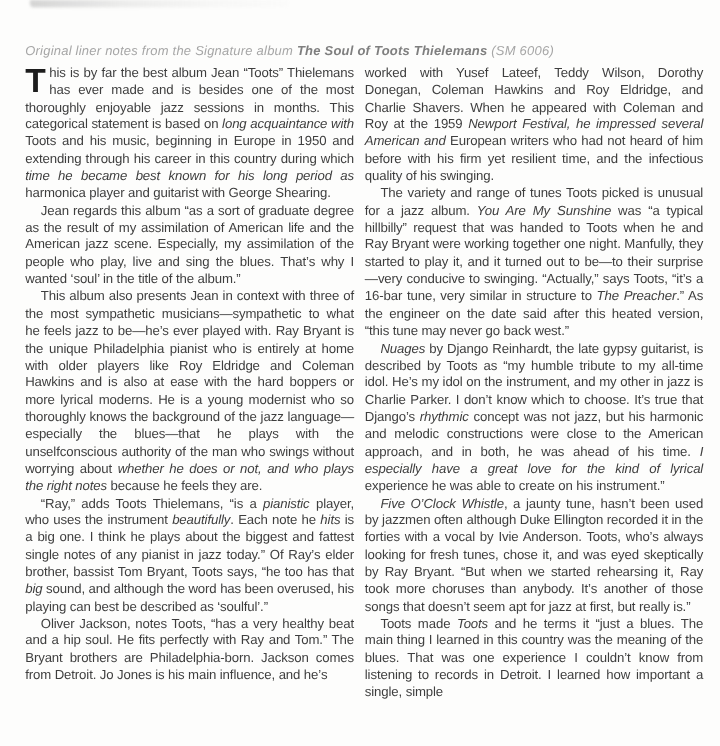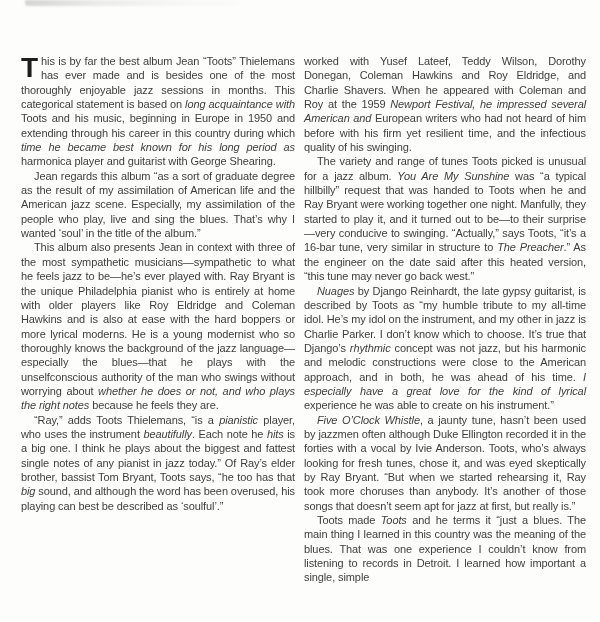--- a/index.html
+++ b/index.html
@@ -68,27 +68,31 @@
     padding: 2px 3px 0 0;
   }
 </style>
 </head>
 <body>
 
 <div class="page">
 
   <div class="scan-smudge"></div>
 
+  <div class="liner-header">
+    <span>Original liner notes from the Signature album </span><span class="album-bold">The Soul of Toots Thielemans</span><span> (SM 6006)</span>
+  </div>
 
   <div class="columns">
     <div class="col col-left">
         <p><span class="dropcap">T</span><span>his is by far the best album Jean “Toots” Thielemans has ever made and is besides one of the most thoroughly enjoyable jazz sessions in months. This categorical statement is based on </span><span class="i">long acquaintance with</span><span> Toots and his music, beginning in Europe in 1950 and extending through his career in this country during which </span><span class="i">time he became best known for his long period as</span><span> harmonica player and guitarist with George Shearing.</span></p>
         <p class="indent"><span>Jean regards this album “as a sort of graduate degree as the result of my assimilation of American life and the American jazz scene. Especially, my assimilation of the people who play, live and sing the blues. That’s why I wanted ‘soul’ in the title of the album.”</span></p>
         <p class="indent"><span>This album also presents Jean in context with three of the most sympathetic musicians—sympathetic to what he feels jazz to be—he’s ever played with. Ray Bryant is the unique Philadelphia pianist who is entirely at home with older players like Roy Eldridge and Coleman Hawkins and is also at ease with the hard boppers or more lyrical moderns. He is a young modernist who so thoroughly knows the background of the jazz language—especially the blues—that he plays with the unselfconscious authority of the man who swings without worrying about </span><span class="i">whether he does or not, and who plays the right notes</span><span> because he feels they are.</span></p>
         <p class="indent"><span>“Ray,” adds Toots Thielemans, “is a </span><span class="i">pianistic</span><span> player, who uses the instrument </span><span class="i">beautifully</span><span>. Each note he </span><span class="i">hits</span><span> is a big one. I think he plays about the biggest and fattest single notes of any pianist in jazz today.” Of Ray’s elder brother, bassist Tom Bryant, Toots says, “he too has that </span><span class="i">big</span><span> sound, and although the word has been overused, his playing can best be described as ‘soulful’.”</span></p>
+        <p class="indent"><span>Oliver Jackson, notes Toots, “has a very healthy beat and a hip soul. He fits perfectly with Ray and Tom.” The Bryant brothers are Philadelphia-born. Jackson comes from Detroit. Jo Jones is his main influence, and he’s</span></p>
       </div>
     <div class="col col-right">
         <p><span>worked with Yusef Lateef, Teddy Wilson, Dorothy Donegan, Coleman Hawkins and Roy Eldridge, and Charlie Shavers. When he appeared with Coleman and Roy at the 1959 </span><span class="i">Newport Festival, he impressed several American and</span><span> European writers who had not heard of him before with his firm yet resilient time, and the infectious quality of his swinging.</span></p>
         <p class="indent"><span>The variety and range of tunes Toots picked is unusual for a jazz album. </span><span class="i">You Are My Sunshine</span><span> was “a typical hillbilly” request that was handed to Toots when he and Ray Bryant were working together one night. Manfully, they started to play it, and it turned out to be—to their surprise—very conducive to swinging. “Actually,” says Toots, “it’s a 16-bar tune, very similar in structure to </span><span class="i">The Preacher</span><span>.” As the engineer on the date said after this heated version, “this tune may never go back west.”</span></p>
         <p class="indent"><span class="i">Nuages</span><span> by Django Reinhardt, the late gypsy guitarist, is described by Toots as “my humble tribute to my all-time idol. He’s my idol on the instrument, and my other in jazz is Charlie Parker. I don’t know which to choose. It’s true that Django’s </span><span class="i">rhythmic</span><span> concept was not jazz, but his harmonic and melodic constructions were close to the American approach, and in both, he was ahead of his time. </span><span class="i">I especially have a great love for the kind of lyrical</span><span> experience he was able to create on his instrument.”</span></p>
         <p class="indent"><span class="i">Five O’Clock Whistle</span><span>, a jaunty tune, hasn’t been used by jazzmen often although Duke Ellington recorded it in the forties with a vocal by Ivie Anderson. Toots, who’s always looking for fresh tunes, chose it, and was eyed skeptically by Ray Bryant. “But when we started rehearsing it, Ray took more choruses than anybody. It’s another of those songs that doesn’t seem apt for jazz at first, but really is.”</span></p>
         <p class="indent"><span>Toots made </span><span class="i">Toots</span><span> and he terms it “just a blues. The main thing I learned in this country was the meaning of the blues. That was one experience I couldn’t know from listening to records in Detroit. I learned how important a single, simple</span></p>
       </div>
   </div>
 

